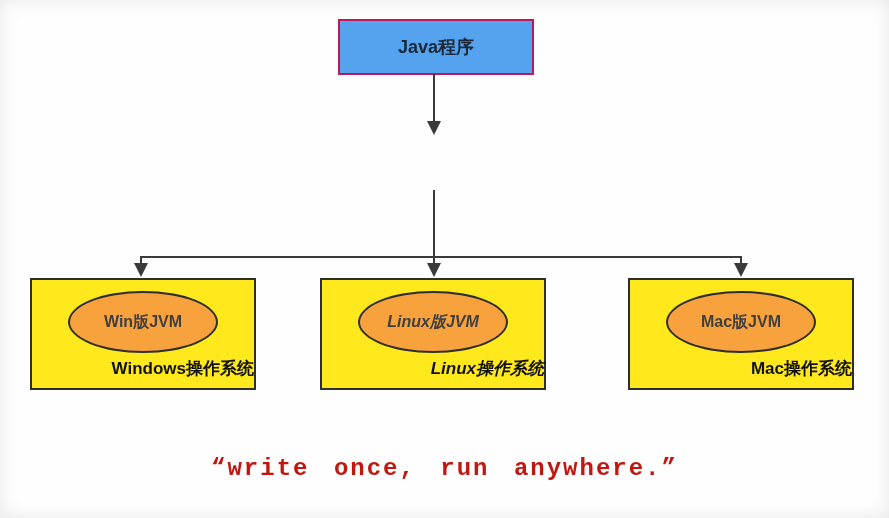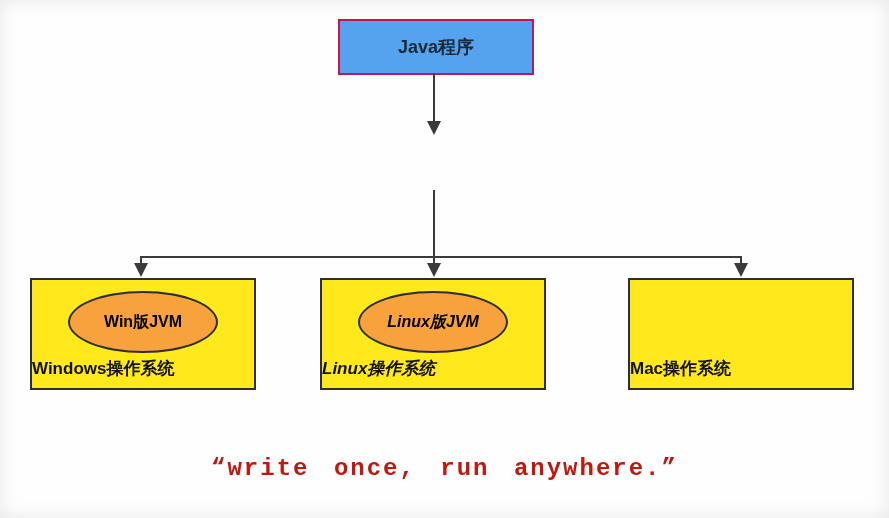--- a/index.html
+++ b/index.html
@@ -58,28 +58,28 @@
     height: 62px;
     box-sizing: border-box;
     border: 2px solid #2e2e2e;
     border-radius: 50%;
     background: var(--jvm-ellipse, #f8a23e);
     display: flex;
     align-items: center;
     justify-content: center;
     font-weight: bold;
     font-size: 16px;
-    color: #000000;
+    color: #404040;
   }
   .os-label {
     position: absolute;
     left: 0;
     right: 0;
     bottom: 8px;
-    text-align: left;
+    text-align: right;
     font-weight: bold;
     font-size: 17px;
     color: #111111;
   }
   .line {
     position: absolute;
     background: var(--line, #3a3a3a);
   }
   .arrowhead {
     position: absolute;
@@ -142,18 +142,21 @@
   </div>
 
   <div id="platform-1" class="platform-box">
     <div class="jvm-ellipse">
       <span>Linux版JVM</span>
     </div>
     <div class="os-label">Linux操作系统</div>
   </div>
 
   <div id="platform-2" class="platform-box">
+    <div class="jvm-ellipse">
+      <span>Mac版JVM</span>
+    </div>
     <div class="os-label">Mac操作系统</div>
   </div>
 
   <div id="caption">“write once, run anywhere.”</div>
 
 </div>
 
 </body></html>

